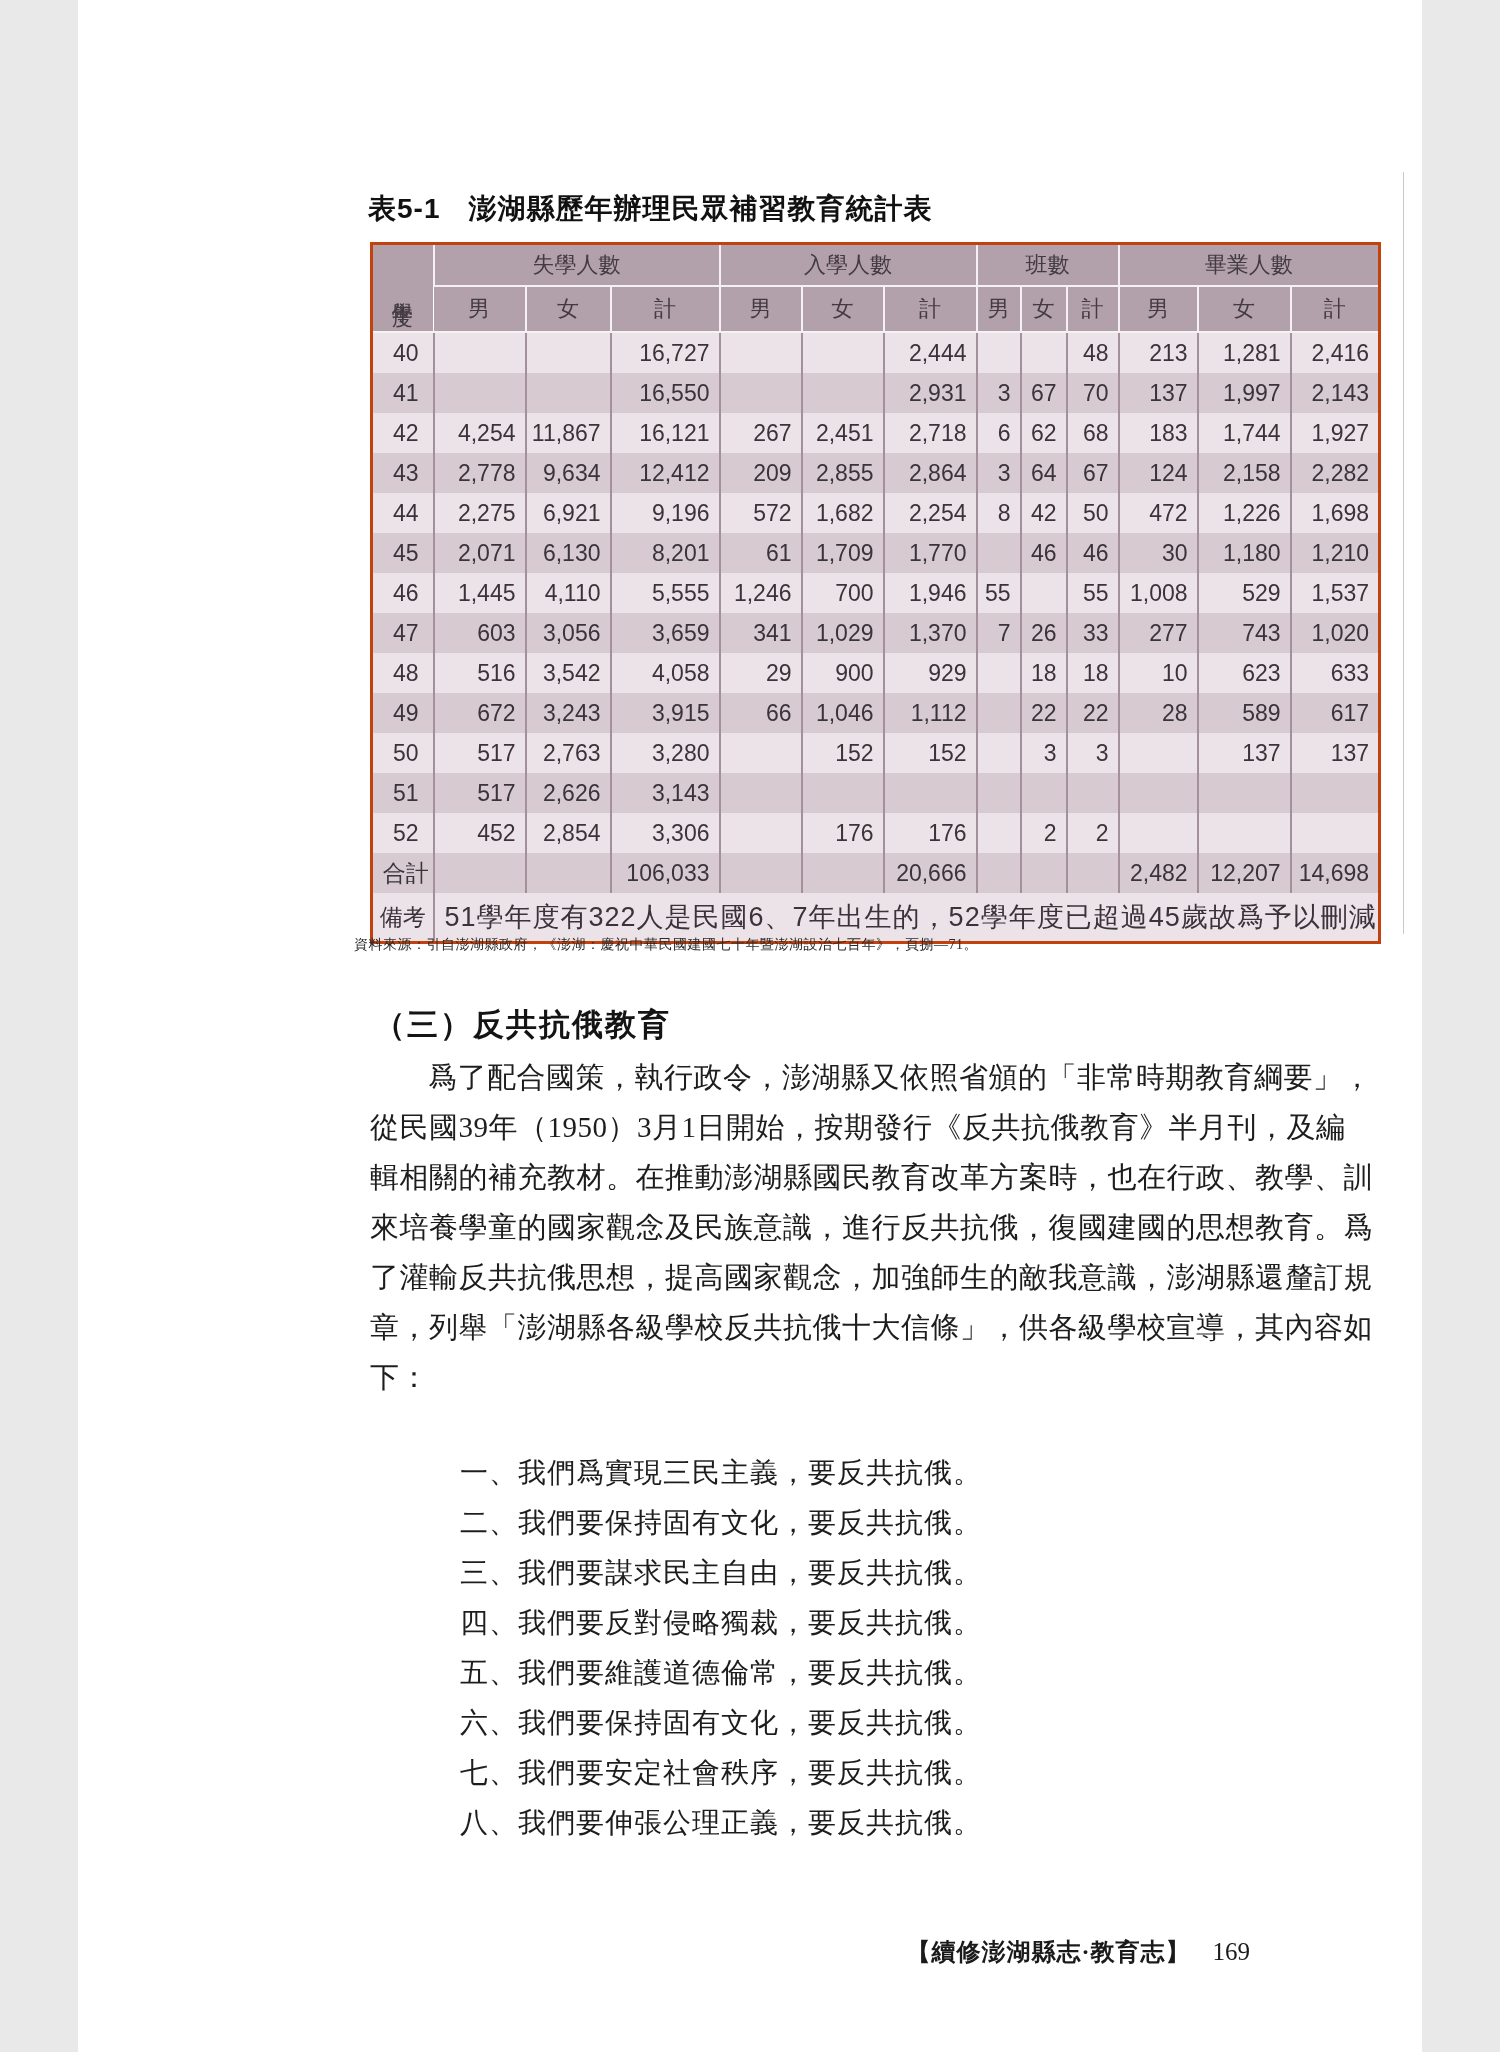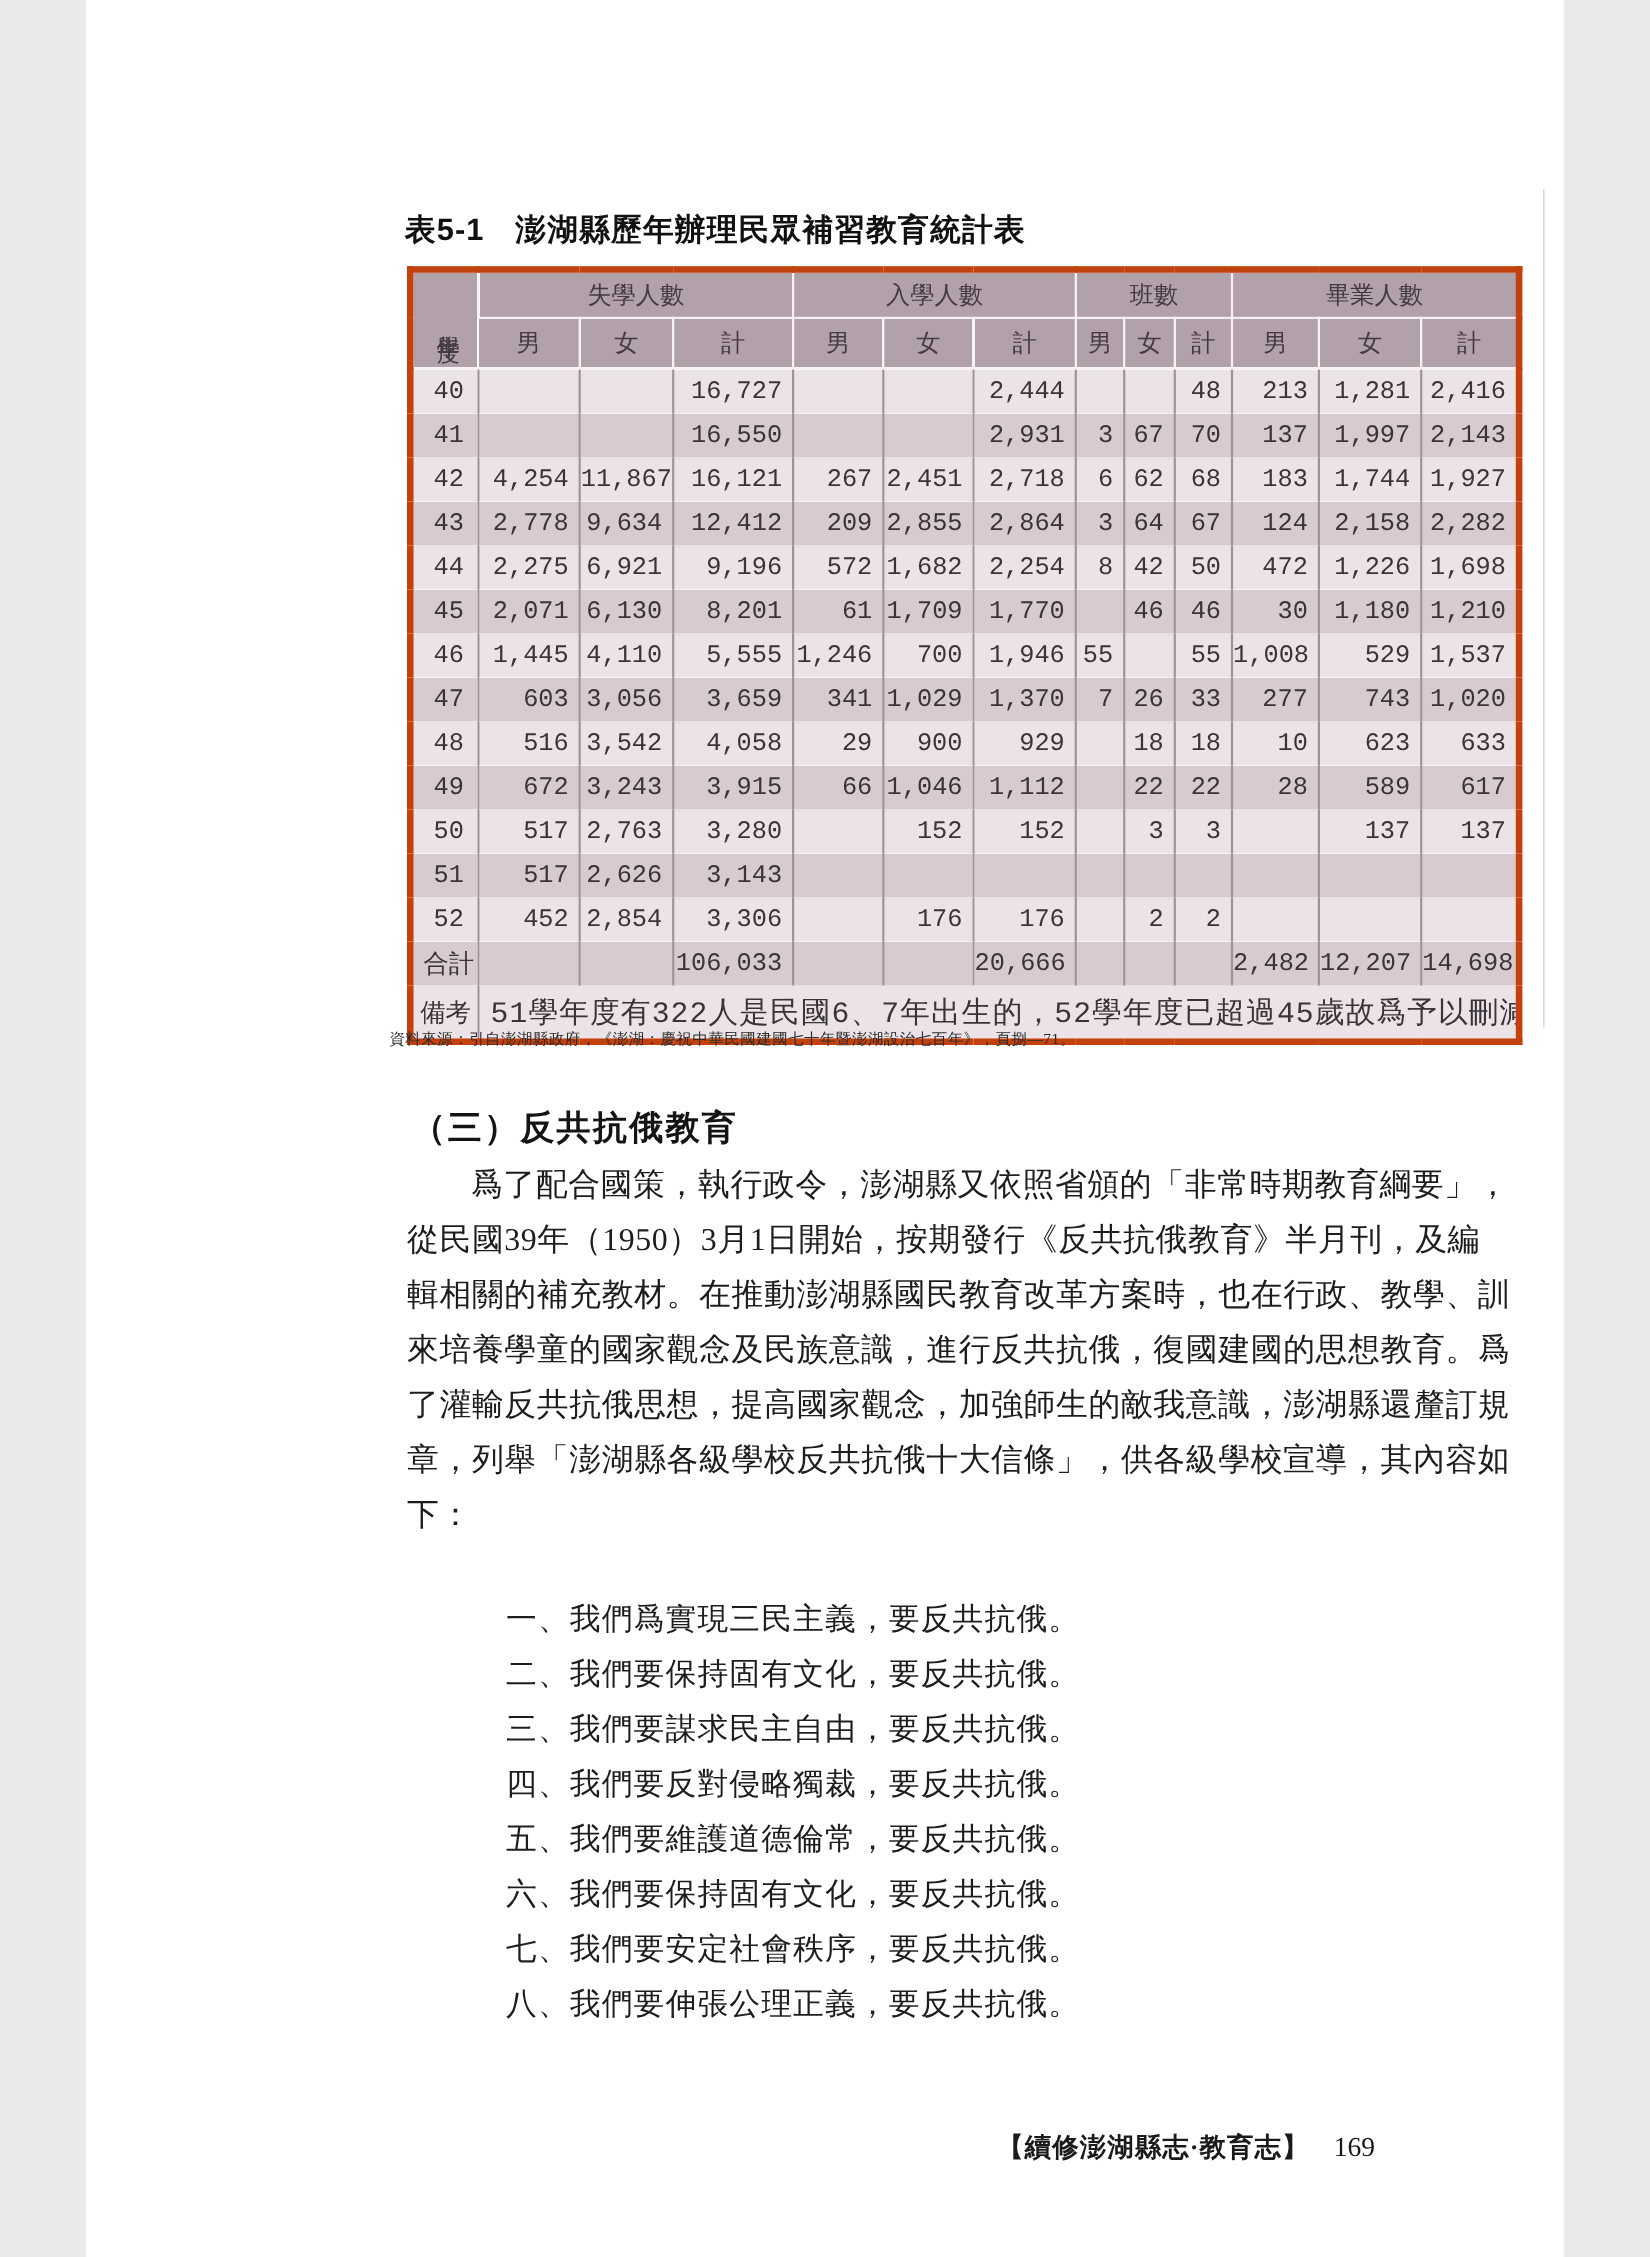--- a/index.html
+++ b/index.html
@@ -18,23 +18,23 @@
     font-family:"Liberation Sans","DejaVu Sans",sans-serif;
     font-weight:bold;font-size:28px;color:#111;
     letter-spacing:1px;white-space:nowrap;
   }
   .table-caption .cap-num{margin-right:28px;}
   
   .stats-table{
     position:absolute;left:292px;top:242px;
     border-collapse:collapse;table-layout:fixed;
     width:1008px;
-    font-family:Liberation Mono, monospace;
+    font-family:Liberation Sans, sans-serif;
     color:#3a333a;
-    border:6px solid #c2410c;
+    border:3px solid #c2410c;
     padding-left:40px;
   }
   .stats-table td,.stats-table th{
     padding:0;overflow:hidden;white-space:nowrap;
     font-weight:normal;
   }
   thead th{
     background:#b2a1ab;
     border-left:2px solid #f5f0f2;
     font-size:22px;color:#433a42;

